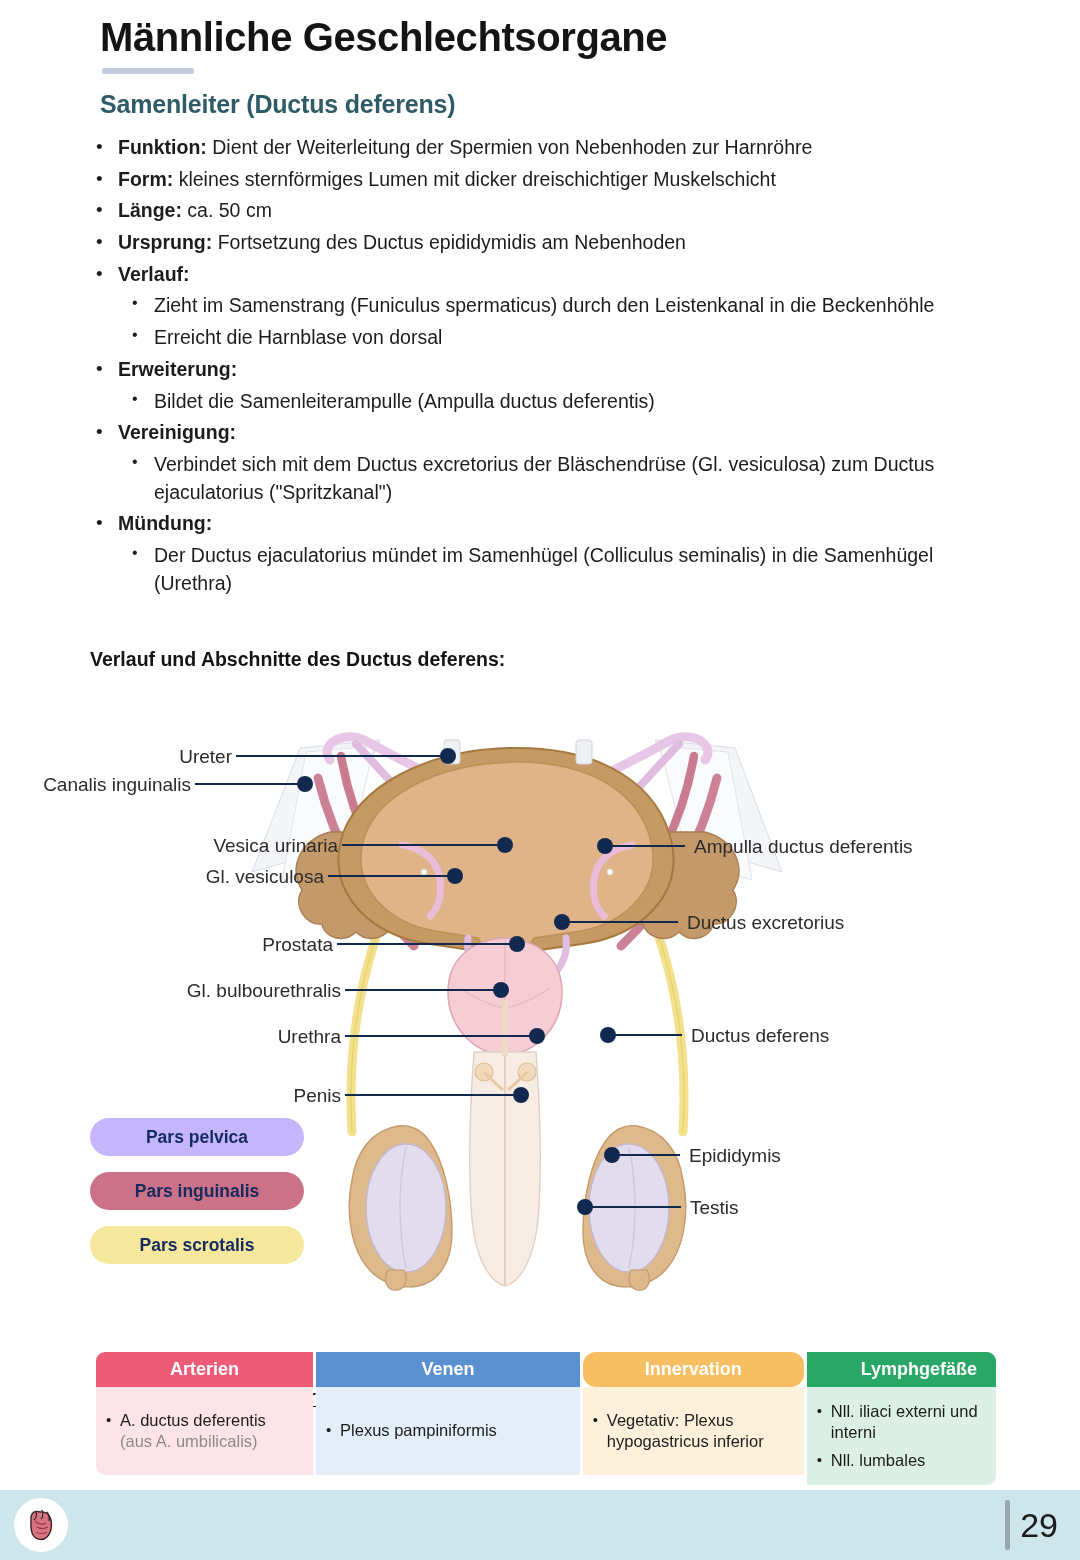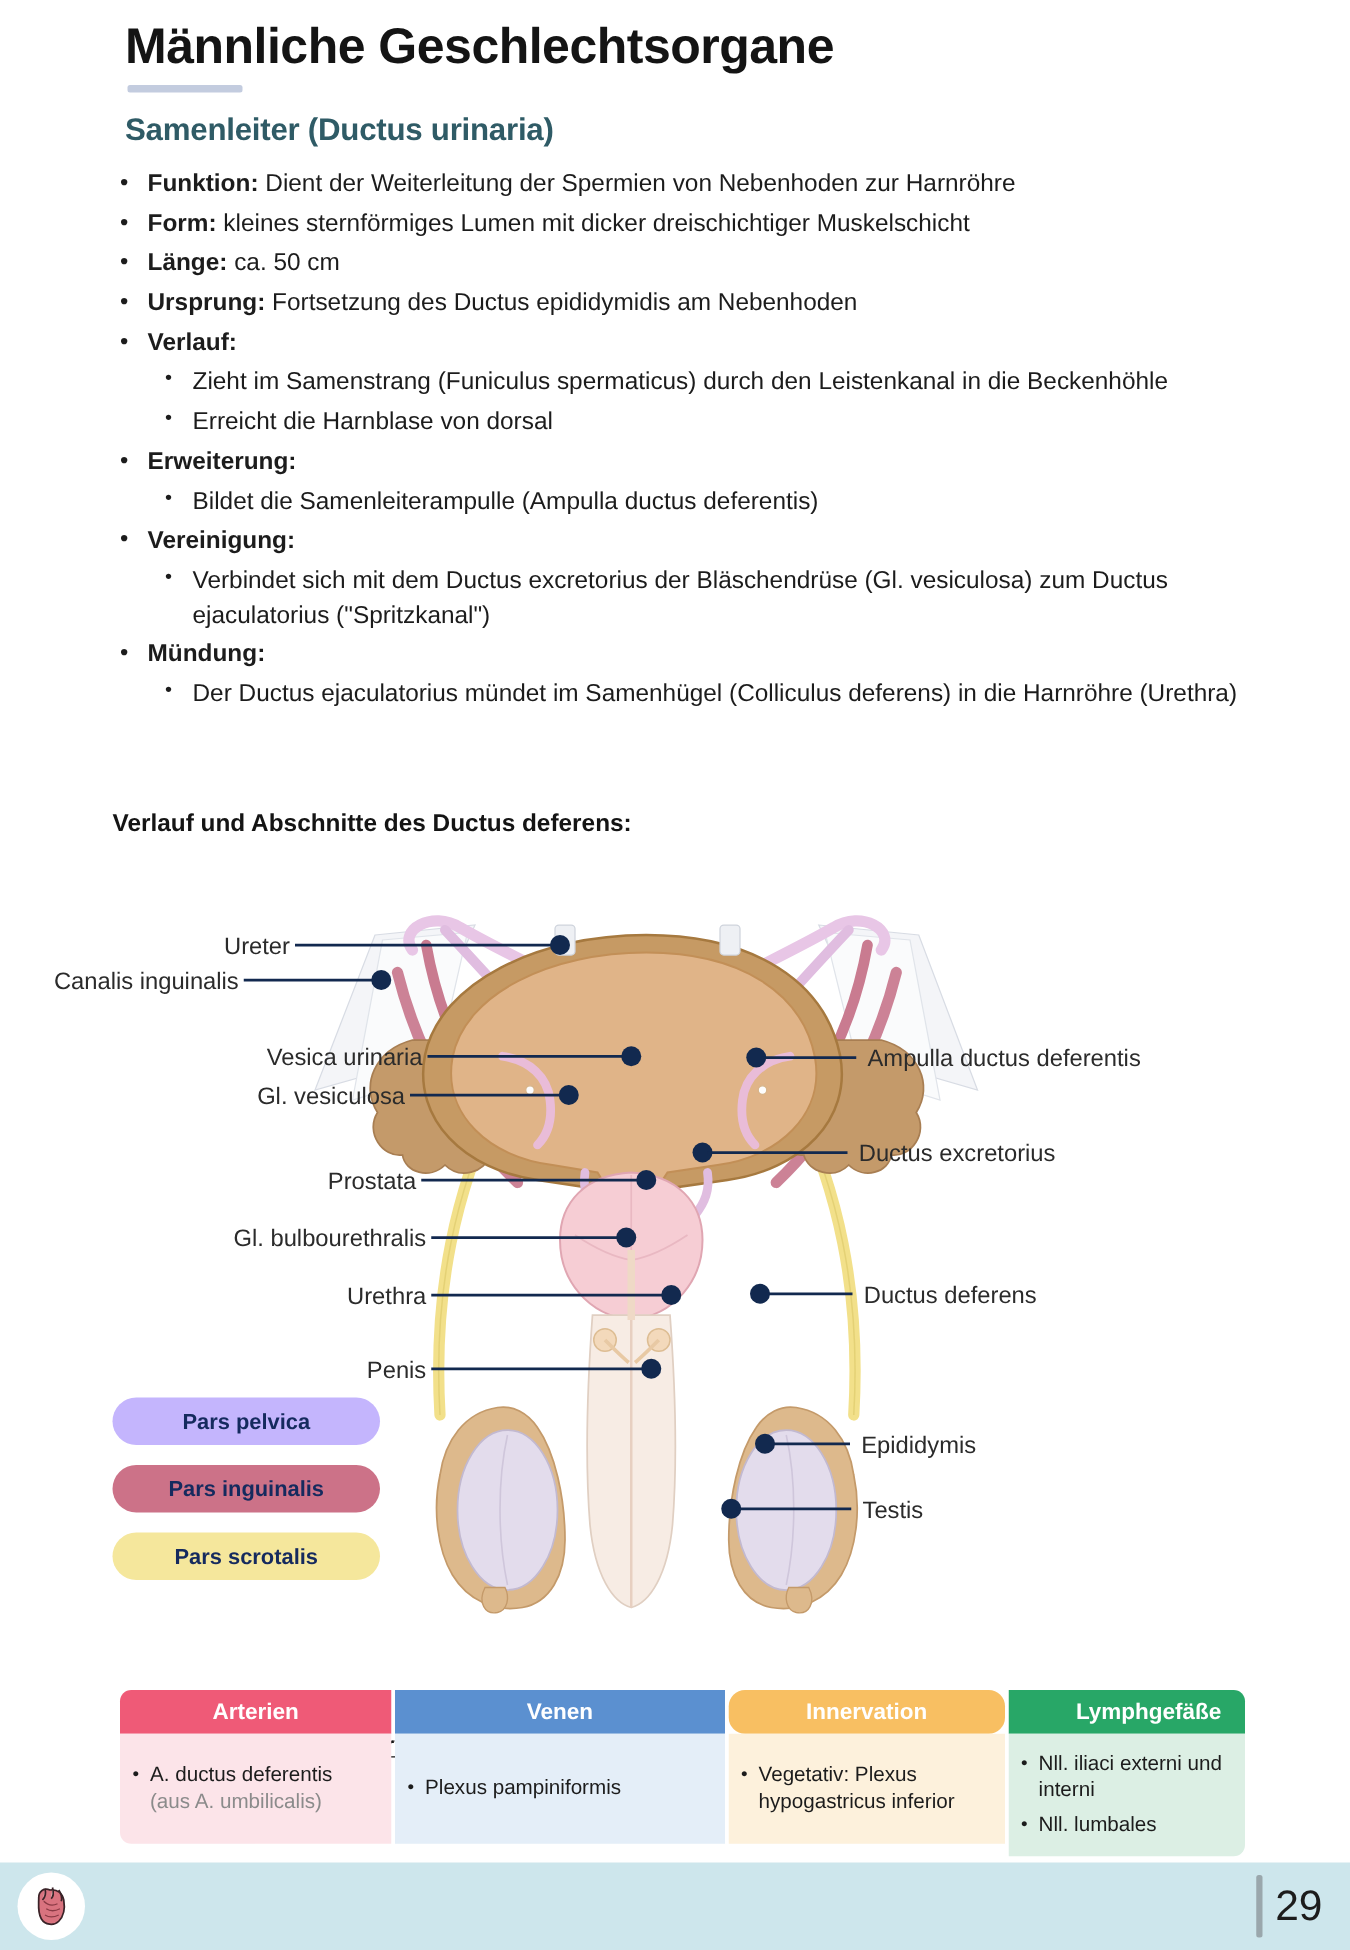--- a/index.html
+++ b/index.html
@@ -115,21 +115,21 @@
 </style>
 </head>
 <body>
 
 <div class="page">
 
   <div class="title-wrap">
     <div class="title">Männliche Geschlechtsorgane</div>
     <div class="title-underline"></div>
   </div>
-  <div class="subtitle">Samenleiter (Ductus urinaria)</div>
+  <div class="subtitle">Samenleiter (Ductus deferens)</div>
 
   <div class="list" id="bullet-list">
       <div class="li">
         <span class="dot">•</span>
         <span class="txt"><b>Funktion:</b> Dient der Weiterleitung der Spermien von Nebenhoden zur Harnröhre</span>
       </div>
       <div class="li">
         <span class="dot">•</span>
         <span class="txt"><b>Form:</b> kleines sternförmiges Lumen mit dicker dreischichtiger Muskelschicht</span>
       </div>
@@ -168,21 +168,21 @@
       <div class="li sub">
         <span class="dot">•</span>
         <span class="txt">Verbindet sich mit dem Ductus excretorius der Bläschendrüse (Gl. vesiculosa) zum Ductus ejaculatorius ("Spritzkanal")</span>
       </div>
       <div class="li">
         <span class="dot">•</span>
         <span class="txt"><b>Mündung:</b></span>
       </div>
       <div class="li sub">
         <span class="dot">•</span>
-        <span class="txt">Der Ductus ejaculatorius mündet im Samenhügel (Colliculus deferens) in die Harnröhre (Urethra)</span>
+        <span class="txt">Der Ductus ejaculatorius mündet im Samenhügel (Colliculus seminalis) in die Samenhügel (Urethra)</span>
       </div>
     </div>
 
   <div class="fig-caption">Verlauf und Abschnitte des Ductus deferens:</div>
 
   <div class="diagram">
     <svg width="1010" height="610" viewBox="0 0 1010 610" xmlns="http://www.w3.org/2000/svg">
       <defs>
         <style>
           .cl { stroke:#12294f; stroke-width:2.2; fill:none; }

